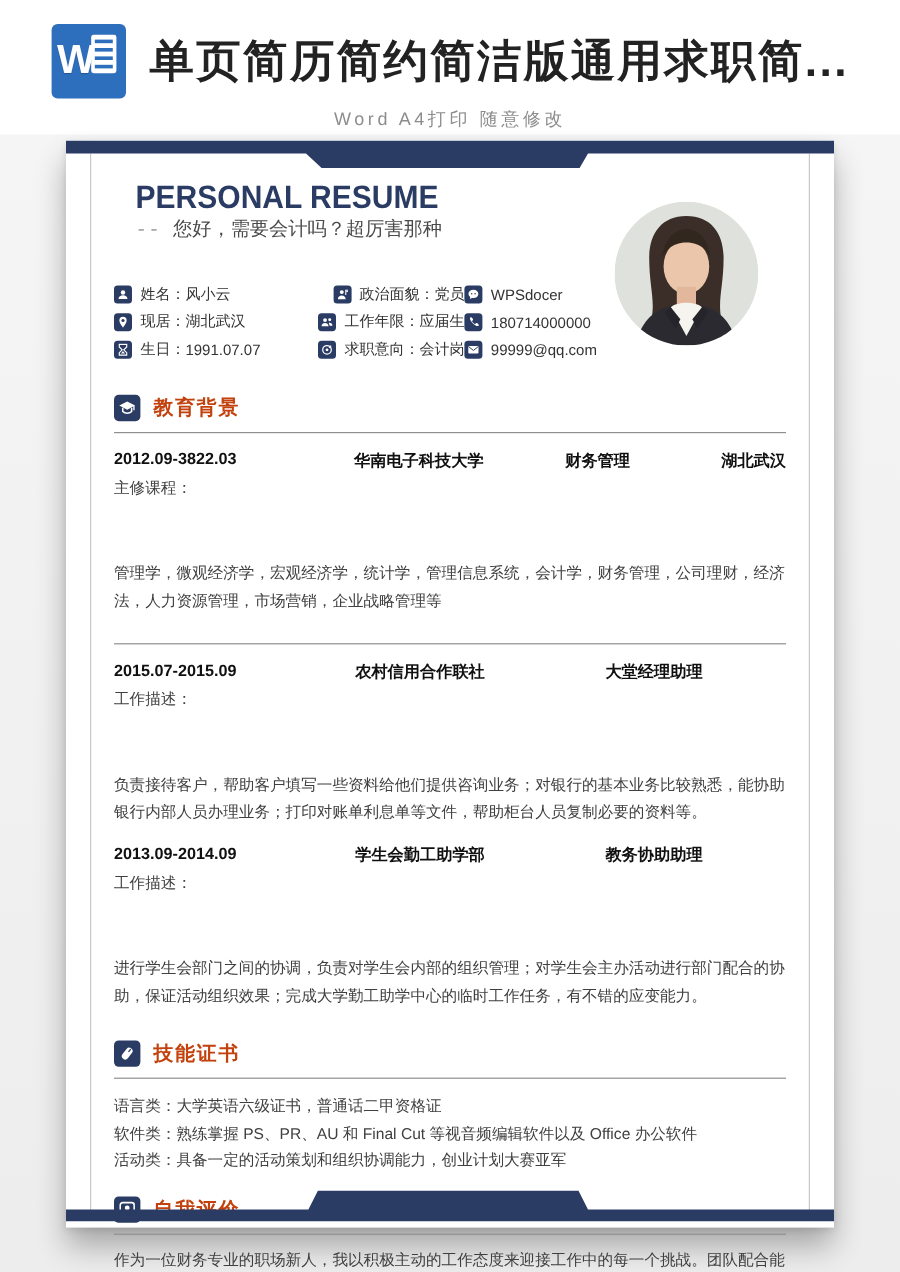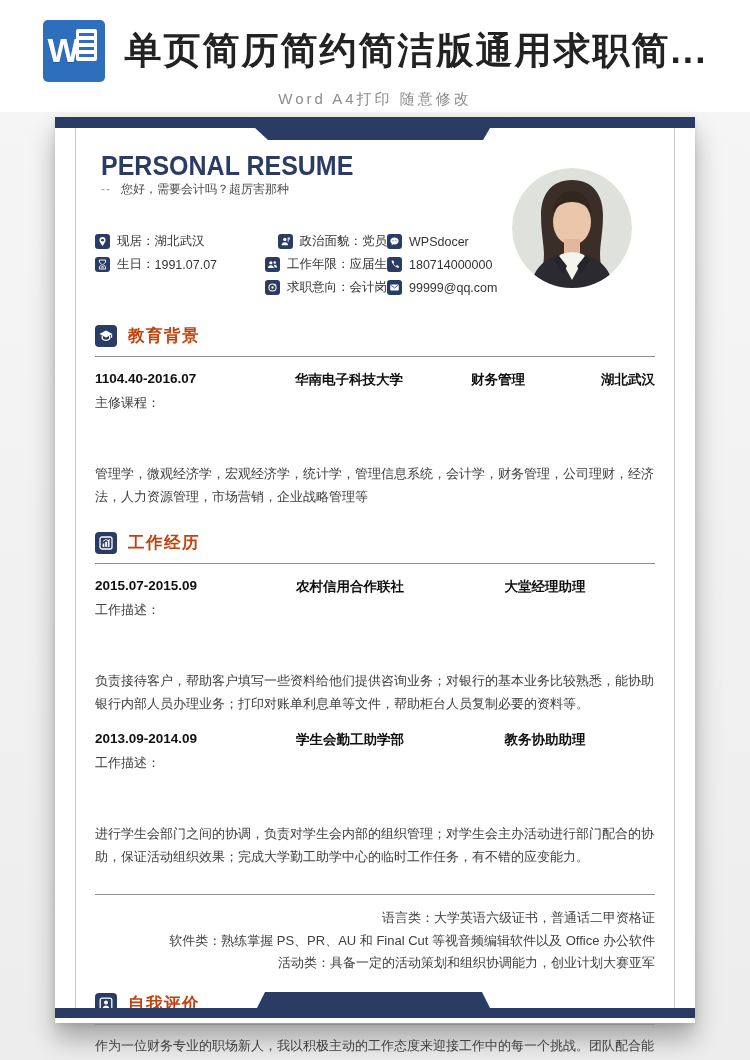--- a/index.html
+++ b/index.html
@@ -22,21 +22,21 @@
   .page{position:relative;width:640px;height:906px;margin:5px auto 0;background:#fff;
         box-shadow:0 16px 24px rgba(0,0,0,.30),0 2px 6px rgba(0,0,0,.10);}
   .deco{position:absolute;left:0;width:640px;display:block;z-index:2;}
   .deco-top{top:0;}
   .deco-bottom{bottom:5px;}
   .page-inner{position:absolute;top:11px;bottom:10px;left:20px;right:20px;
         border-left:1px solid #c9c9c9;border-right:1px solid #c9c9c9;padding:0 19px;z-index:1;}
   
   .brand-row{margin-top:24px;display:flex;align-items:baseline;flex-direction:column;}
   .brand{font-size:25px;font-weight:800;color:#2b3c64;letter-spacing:0px;transform:scaleY(1.08);transform-origin:left bottom;}
-  .tagline{margin-left:6px;font-size:12px;color:#4a4a4a;}
+  .tagline{margin-left:18px;font-size:16px;color:#4a4a4a;font-family:Liberation Mono, monospace;}
   .tagline .dash{color:#9a9a9a;margin-right:10px;letter-spacing:1px;}
   
   .info-grid{display:flex;margin-top:32px;}
   .info-col{display:flex;flex-direction:column;}
   .info-col.c1{width:140px;} .info-col.c2{width:152px;align-items:flex-end;} .info-col.c3{flex:1;}
   .info-item{display:flex;align-items:center;height:23px;font-size:12.5px;color:#333;}
   .tile{width:15px;height:15px;border-radius:3px;background:#2b3c64;display:flex;align-items:center;justify-content:center;margin-right:7px;flex:0 0 auto;}
   .tile svg{width:11px;height:11px;display:block;}
   .info-label{color:#333;}
   .info-value{color:#333;}
@@ -51,21 +51,21 @@
   .mt-edu{margin-top:26px;} .mt-work{margin-top:24px;} .mt-skill{margin-top:26px;} .mt-eval{margin-top:18px;}
   .bold-row{display:flex;margin-top:14px;font-size:13.5px;font-weight:bold;color:#101010;}
   .bold-row .col-date{width:170px;}
   .bold-row .col-org{flex:1;text-align:center;}
   .bold-row .col-major{width:130px;text-align:center;}
   .bold-row .col-degree{width:92px;text-align:right;}
   .bold-row .col-role{width:220px;text-align:center;}
   .para{font-size:13px;color:#404040;line-height:23px;margin-top:48px;}
   .para.label-line{margin-top:2px;}
   .skill-lines{margin-top:12px;}
-  .skill-line{font-size:13px;color:#404040;line-height:22.5px;text-align:right;}
+  .skill-line{font-size:13px;color:#404040;line-height:22.5px;}
   .eval-para{margin-top:10px;line-height:22px;}
   .job{margin-top:3px;}
   .job + .job{margin-top:16px;}
 </style>
 </head>
 <body>
 
 <div class="top-header">
   <div class="title-row">
     <div class="word-icon">
@@ -112,20 +112,30 @@
       <span class="tagline">
         <span class="dash">--</span><span>您好，需要会计吗？超厉害那种</span>
       </span>
     </div>
 
     <div class="info-grid">
       <div class="info-col c1">
         <div class="info-item">
           <span class="tile">
               <svg viewBox="0 0 16 16">
+                <circle cx="8" cy="5.4" r="2.7" fill="#fff"></circle>
+                <path d="M2.6 13.4c0-3.1 2.5-4.6 5.4-4.6s5.4 1.5 5.4 4.6z" fill="#fff"></path>
+              </svg>
+            </span>
+          <span class="info-label">姓名：</span>
+          <span class="info-value">风小云</span>
+        </div>
+        <div class="info-item">
+          <span class="tile">
+              <svg viewBox="0 0 16 16">
                 <path d="M8 1.5A4.4 4.4 0 0 0 3.6 5.9C3.6 9.2 8 14.5 8 14.5s4.4-5.3 4.4-8.6A4.4 4.4 0 0 0 8 1.5z" fill="#fff"></path>
                 <circle cx="8" cy="6" r="1.9" fill="#2b3c64"></circle>
               </svg>
             </span>
           <span class="info-label">现居：</span>
           <span class="info-value">湖北武汉</span>
         </div>
         <div class="info-item">
           <span class="tile">
               <svg viewBox="0 0 16 16">
@@ -211,42 +221,30 @@
             <svg viewBox="0 0 16 16">
               <path d="M8 2.6L1.4 6 8 9.4 14.6 6z" fill="#fff"></path>
               <path d="M4.3 7.8v3.1c2 1.9 5.4 1.9 7.4 0V7.8" fill="none" stroke="#fff" stroke-width="1.3"></path>
               <path d="M13.6 6.4v3.4" stroke="#fff" stroke-width="1.1"></path>
             </svg>
           </span>
         <span class="sec-title">教育背景</span>
       </div>
       <hr class="divider">
       <div class="bold-row">
-        <span class="col-date">1104.40-2016.07</span>
+        <span class="col-date">2012.09-3822.03</span>
         <span class="col-org">华南电子科技大学</span>
         <span class="col-major">财务管理</span>
         <span class="col-degree">湖北武汉</span>
       </div>
       <div class="para label-line">主修课程：</div>
       <div class="para">管理学，微观经济学，宏观经济学，统计学，管理信息系统，会计学，财务管理，公司理财，经济法，人力资源管理，市场营销，企业战略管理等</div>
     </div>
 
     <div class="section mt-work">
-      <div class="section-head">
-        <span class="sec-tile">
-            <svg viewBox="0 0 16 16">
-              <rect x="2" y="2" width="12" height="12" rx="2" fill="none" stroke="#fff" stroke-width="1.3"></rect>
-              <rect x="4.6" y="8.5" width="1.7" height="3.5" fill="#fff"></rect>
-              <rect x="7.2" y="6.8" width="1.7" height="5.2" fill="#fff"></rect>
-              <rect x="9.8" y="5" width="1.7" height="7" fill="#fff"></rect>
-              <path d="M4.8 6.5l3-2 2.5 1 1.5-1.5" fill="none" stroke="#fff" stroke-width=".9"></path>
-            </svg>
-          </span>
-        <span class="sec-title">工作经历</span>
-      </div>
       <hr class="divider">
 
       <div class="job">
         <div class="bold-row">
           <span class="col-date">2015.07-2015.09</span>
           <span class="col-org">农村信用合作联社</span>
           <span class="col-role">大堂经理助理</span>
         </div>
         <div class="para label-line">工作描述：</div>
         <div class="para">负责接待客户，帮助客户填写一些资料给他们提供咨询业务；对银行的基本业务比较熟悉，能协助银行内部人员办理业务；打印对账单利息单等文件，帮助柜台人员复制必要的资料等。</div>
@@ -257,20 +255,31 @@
           <span class="col-date">2013.09-2014.09</span>
           <span class="col-org">学生会勤工助学部</span>
           <span class="col-role">教务协助助理</span>
         </div>
         <div class="para label-line">工作描述：</div>
         <div class="para">进行学生会部门之间的协调，负责对学生会内部的组织管理；对学生会主办活动进行部门配合的协助，保证活动组织效果；完成大学勤工助学中心的临时工作任务，有不错的应变能力。</div>
       </div>
     </div>
 
     <div class="section mt-skill">
+      <div class="section-head">
+        <span class="sec-tile">
+            <svg viewBox="0 0 16 16">
+              <g transform="rotate(38 8 8)">
+                <rect x="5.2" y="2.5" width="5.6" height="11" rx="2.8" fill="#fff"></rect>
+                <path d="M8 3.2v3" stroke="#2b3c64" stroke-width="1.1"></path>
+              </g>
+            </svg>
+          </span>
+        <span class="sec-title">技能证书</span>
+      </div>
       <hr class="divider">
       <div class="skill-lines">
         <div class="skill-line"><span>语言类：</span><span>大学英语六级证书，普通话二甲资格证</span></div>
         <div class="skill-line"><span>软件类：</span><span>熟练掌握 PS、PR、AU 和 Final Cut 等视音频编辑软件以及 Office 办公软件</span></div>
         <div class="skill-line"><span>活动类：</span><span>具备一定的活动策划和组织协调能力，创业计划大赛亚军</span></div>
       </div>
     </div>
 
     <div class="section mt-eval">
       <div class="section-head">

